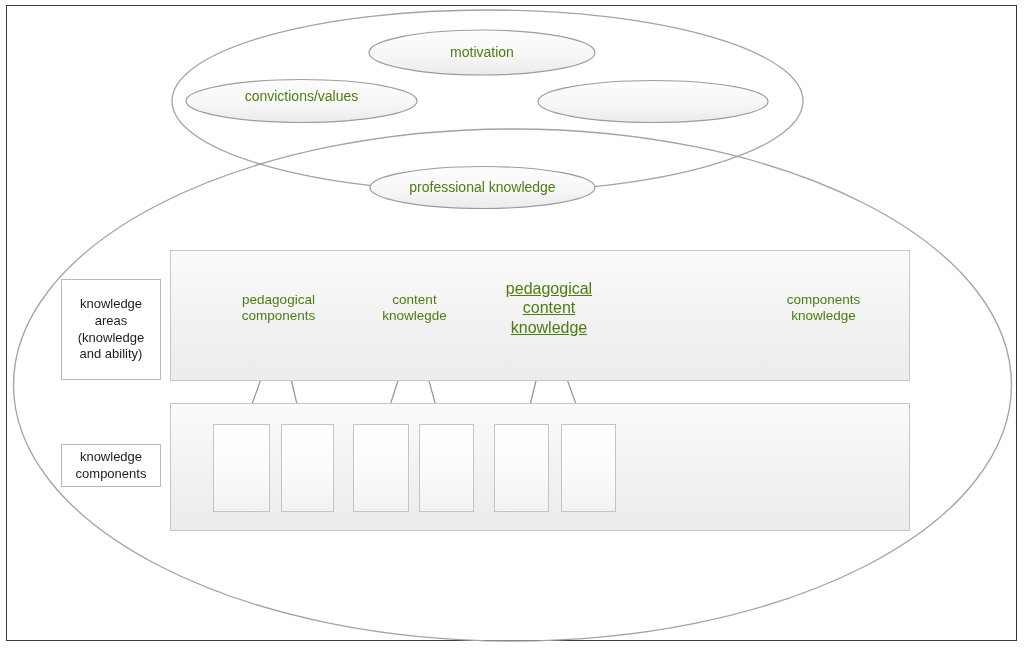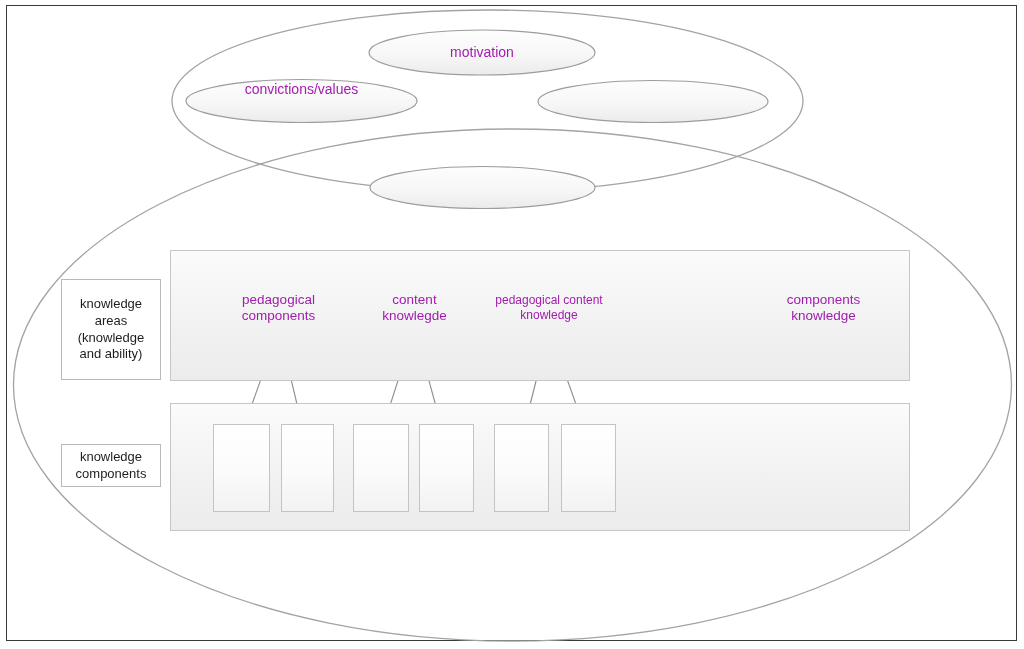--- a/index.html
+++ b/index.html
@@ -35,21 +35,21 @@
     width: 1024px;
     height: 649px;
     pointer-events: none;
   }
   .node-label {
     position: absolute;
     display: flex;
     align-items: center;
     justify-content: center;
     text-align: center;
-    color: #a21caf;
+    color: #4d7c0f;
     line-height: 1.22;
     white-space: pre-line;
     box-sizing: border-box;
   }
   .ell-label { font-size: 13.5px; }
   .ell-label-lg { font-size: 14px; }
   .side-box {
     position: absolute;
     box-sizing: border-box;
     border: 1px solid #b9b9b9;
@@ -132,24 +132,25 @@
   <div class="comp-box" style="left:561px; top:424px; width:55px; height:88px;"></div>
 
   <div class="side-box" style="left:61px; top:279px; width:100px; height:101px;">knowledge
 areas
 (knowledge
 and ability)</div>
   <div class="side-box" style="left:61px; top:444px; width:100px; height:43px;">knowledge
 components</div>
 
   <div class="node-label ell-label-lg" style="left:369px; top:30px; width:226px; height:45px;">motivation</div>
-  <div class="node-label ell-label-lg" style="left:186px; top:68px; width:231px; height:44px;">convictions/values</div>
+  <div class="node-label ell-label-lg" style="left:186px; top:75px; width:231px; height:44px;">convictions/values</div>
+  <div class="node-label ell-label-lg" style="left:370px; top:166px; width:225px; height:43px;">professional knowledge</div>
 
   <div class="node-label ell-label" style="left:216px; top:279px; width:125px; height:58px;">pedagogical
 components</div>
   <div class="node-label ell-label" style="left:352px; top:279px; width:125px; height:58px;">content
 knowlegde</div>
-  <div class="node-label ell-label" style="left:488px; top:279px; width:122px; height:58px; font-size:12px;">pedagogical content
+  <div class="node-label ell-label" style="left:488px; top:279px; width:122px; height:58px; font-size:16px;text-decoration:underline;">pedagogical content
 knowledge</div>
   <div class="node-label ell-label" style="left:762px; top:279px; width:123px; height:58px;">components
 knowledge</div>
 
 </div>
 
 </body></html>

